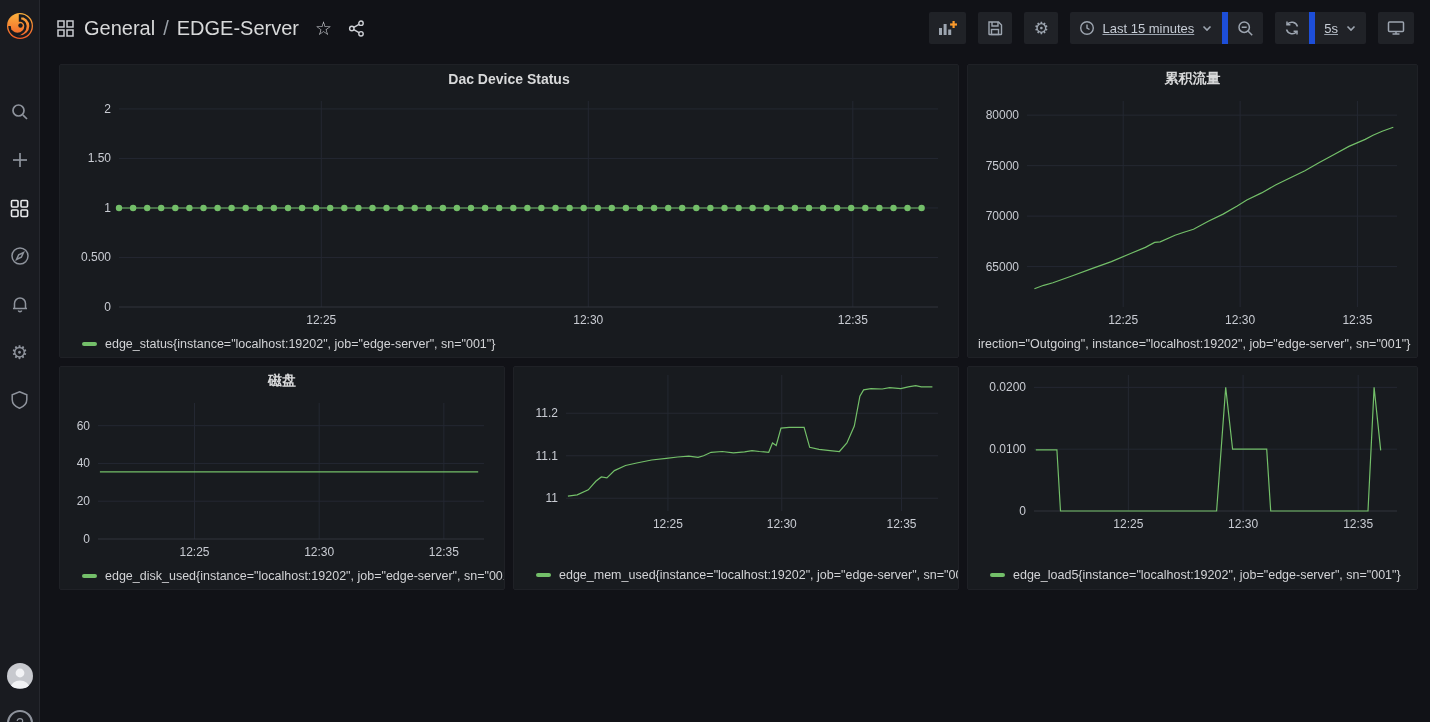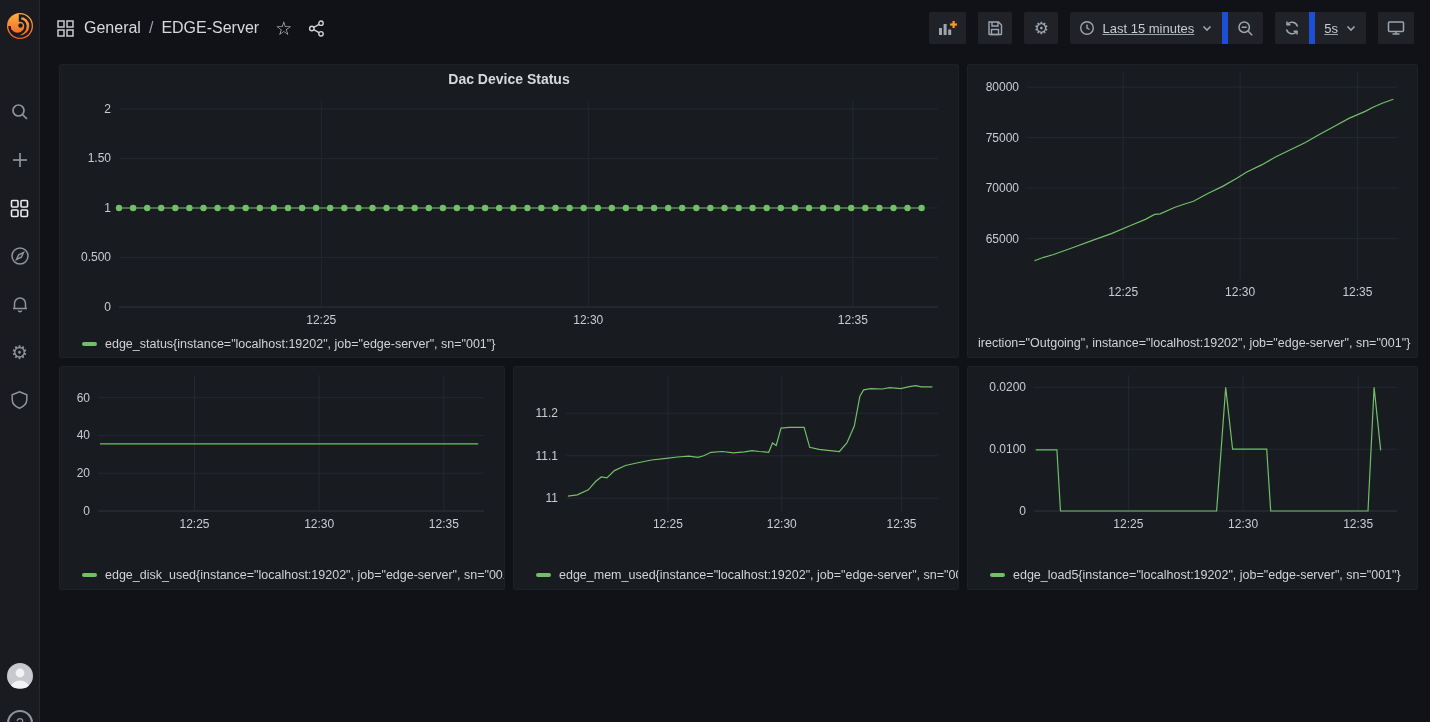--- a/index.html
+++ b/index.html
@@ -23,21 +23,21 @@
     margin:0 auto 33px auto; overflow:hidden; position:relative; cursor:pointer; }
   .help-circle { position:absolute; left:7px; bottom:-14px; width:26px; height:26px;
     border-radius:50%; border:2px solid #8e939c; color:#8e939c; font-size:14px;
     text-align:center; line-height:22px; cursor:pointer; }
 
   
   .main { position:absolute; left:41px; top:0; right:0; bottom:0; }
   .topbar { height:56px; display:flex; align-items:center; padding:0 16px 0 16px; }
   .crumb-wrap { display:flex; align-items:center; gap:10px; }
   .crumb-icon { color:#c8cad0; display:flex; }
-  .crumb { font-size:16px; color:#d8d9da; display:flex; gap:8px; align-items:center; }
+  .crumb { font-size:20px; color:#d8d9da; display:flex; gap:8px; align-items:center; }
   .crumb .sep { color:#9aa0a8; }
   .crumb-btn { background:none; border:none; color:#cfd1d6; cursor:pointer;
     display:flex; align-items:center; margin-left:6px; }
   .star-glyph { font-size:19px; line-height:1; }
   .topbar-right { margin-left:auto; display:flex; align-items:center; gap:12px; }
   .tb-btn { height:32px; min-width:34px; padding:0 9px; background:#202227;
     border:none; border-radius:2px; color:#9da5b0; display:flex; align-items:center;
     justify-content:center; gap:7px; cursor:pointer; font-size:13px; }
   .tb-btn .label { color:#c7cdd6; font-weight:500; white-space:nowrap; }
   .tb-group { display:flex; border-radius:2px; overflow:hidden; }
@@ -322,20 +322,23 @@
               <circle cx="853.6" cy="115.0" r="3.2" fill="#73bf69"></circle>
             </svg>
         </div>
         <div class="legend">
           <span class="dash"></span>
           <span class="ltext">edge_status{instance="localhost:19202", job="edge-server", sn="001"}</span>
         </div>
       </section>
 
       <section class="panel">
+        <div class="panel-header">
+          <span class="panel-title">累积流量</span>
+        </div>
         <div class="panel-body">
           <svg width="435" height="238">
               <line x1="147.2" y1="8" x2="147.2" y2="214" stroke="#242832"></line>
               <text class="tick" x="147.2" y="231" text-anchor="middle">12:25</text>
               <line x1="264.12" y1="8" x2="264.12" y2="214" stroke="#242832"></line>
               <text class="tick" x="264.12" y="231" text-anchor="middle">12:30</text>
               <line x1="381.41" y1="8" x2="381.41" y2="214" stroke="#242832"></line>
               <text class="tick" x="381.41" y="231" text-anchor="middle">12:35</text>
               <line x1="51" y1="173.60784313725492" x2="421" y2="173.60784313725492" stroke="#242832"></line>
               <text class="tick" x="43" y="177.60784313725492" text-anchor="end">65000</text>
@@ -348,20 +351,23 @@
               <polyline fill="none" stroke="#73bf69" stroke-width="1.2" points="58.4,195.8 67.7,192.3 76.9,189.8 96.5,182.7 115.8,175.6 135.4,168.6 154.6,160.5 169.4,154.4 178.6,149.4 184.2,148.9 199.0,142.3 207.9,139.3 217.5,136.2 232.3,128.2 247.1,121.1 261.2,113.0 270.8,107.0 285.6,99.9 300.0,91.8 314.4,84.7 328.9,77.7 343.3,69.6 358.1,61.5 372.9,53.4 382.2,49.4 389.2,46.4 397.0,42.3 406.2,38.3 417.3,34.3"></polyline>
             </svg>
         </div>
         <div class="legend no-dash">
 
           <span class="ltext">irection="Outgoing", instance="localhost:19202", job="edge-server", sn="001"}</span>
         </div>
       </section>
 
       <section class="panel">
+        <div class="panel-header">
+          <span class="panel-title">磁盘</span>
+        </div>
         <div class="panel-body">
           <svg width="430" height="168">
               <line x1="126.5" y1="8" x2="126.5" y2="144" stroke="#242832"></line>
               <text class="tick" x="126.5" y="161" text-anchor="middle">12:25</text>
               <line x1="251.17799999999997" y1="8" x2="251.17799999999997" y2="144" stroke="#242832"></line>
               <text class="tick" x="251.17799999999997" y="161" text-anchor="middle">12:30</text>
               <line x1="375.856" y1="8" x2="375.856" y2="144" stroke="#242832"></line>
               <text class="tick" x="375.856" y="161" text-anchor="middle">12:35</text>
               <line x1="30" y1="144" x2="416" y2="144" stroke="#31343d"></line>
               <text class="tick" x="22" y="148" text-anchor="end">0</text>

